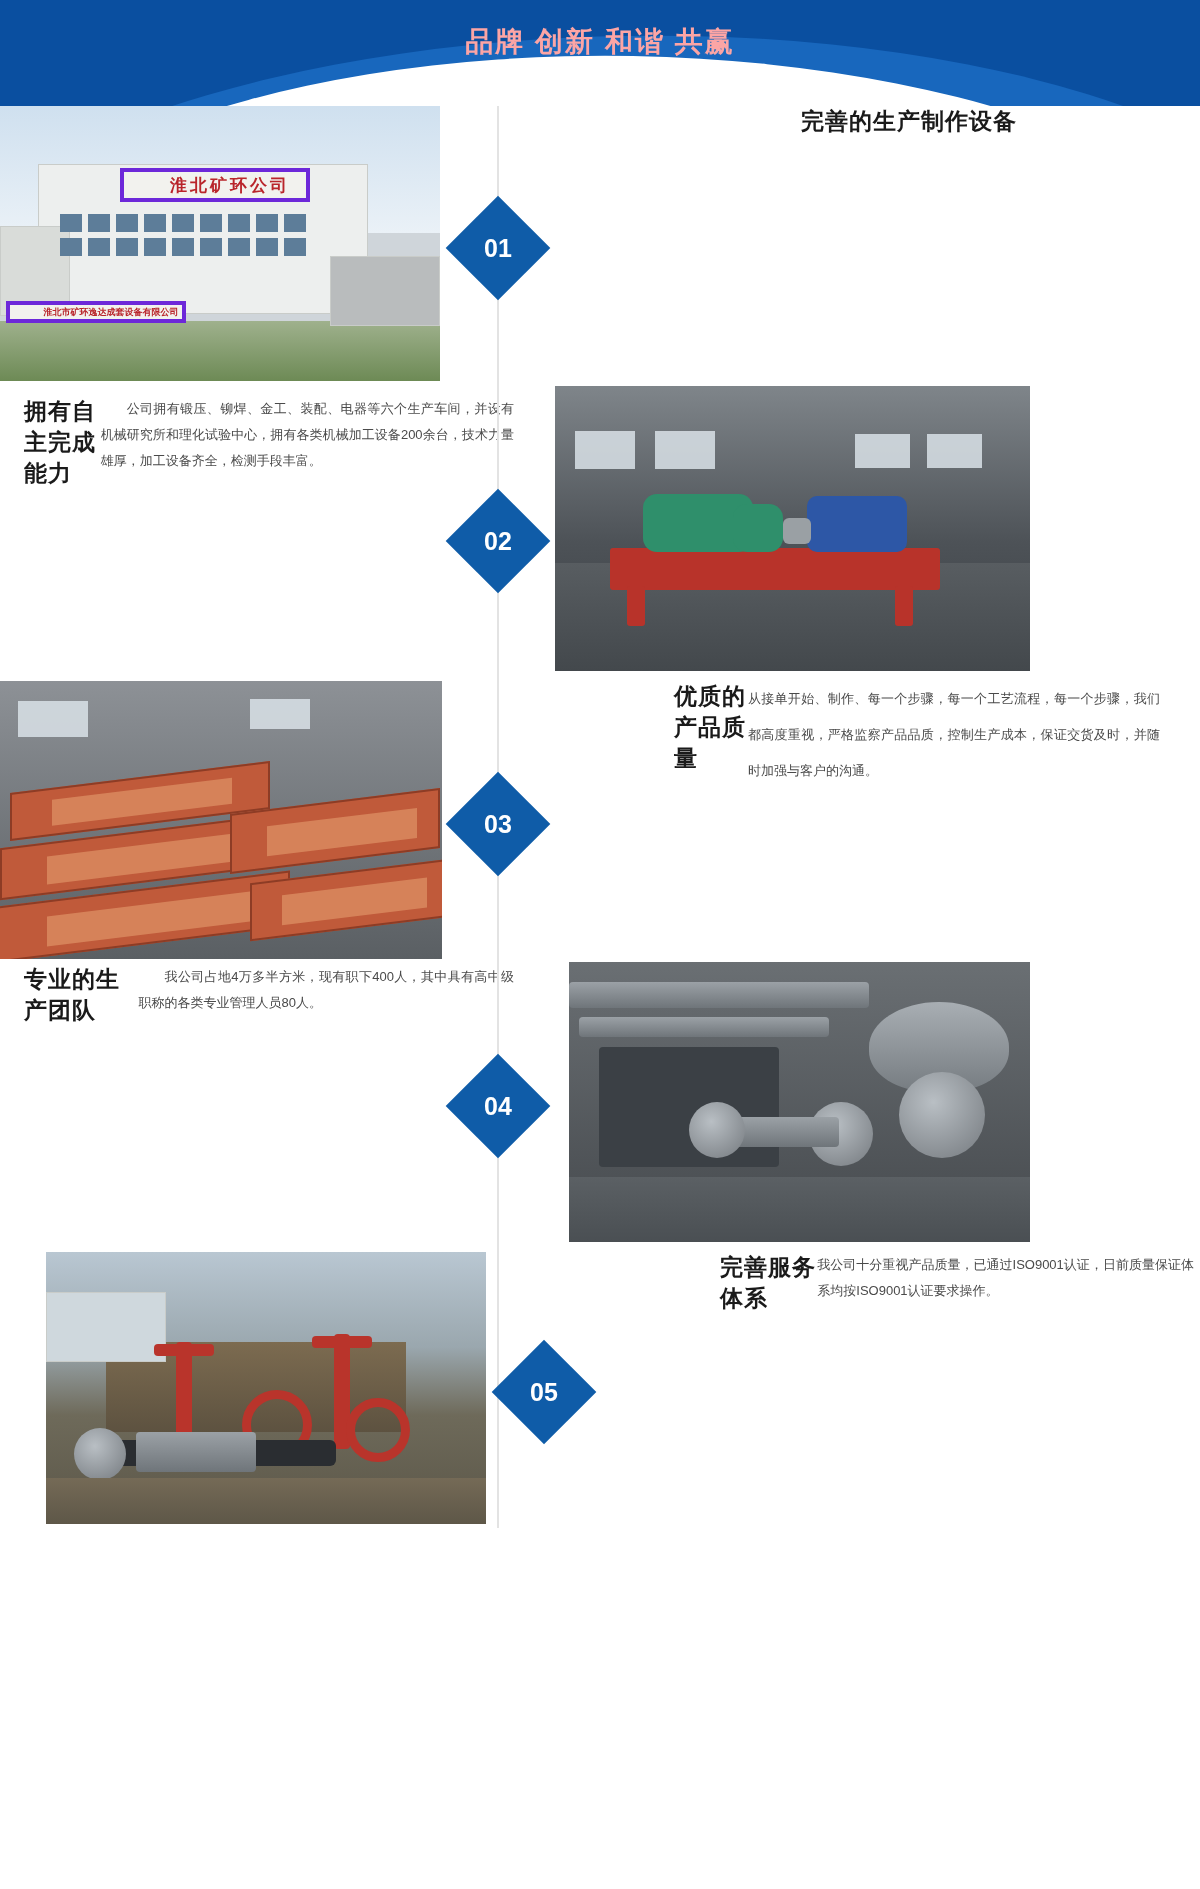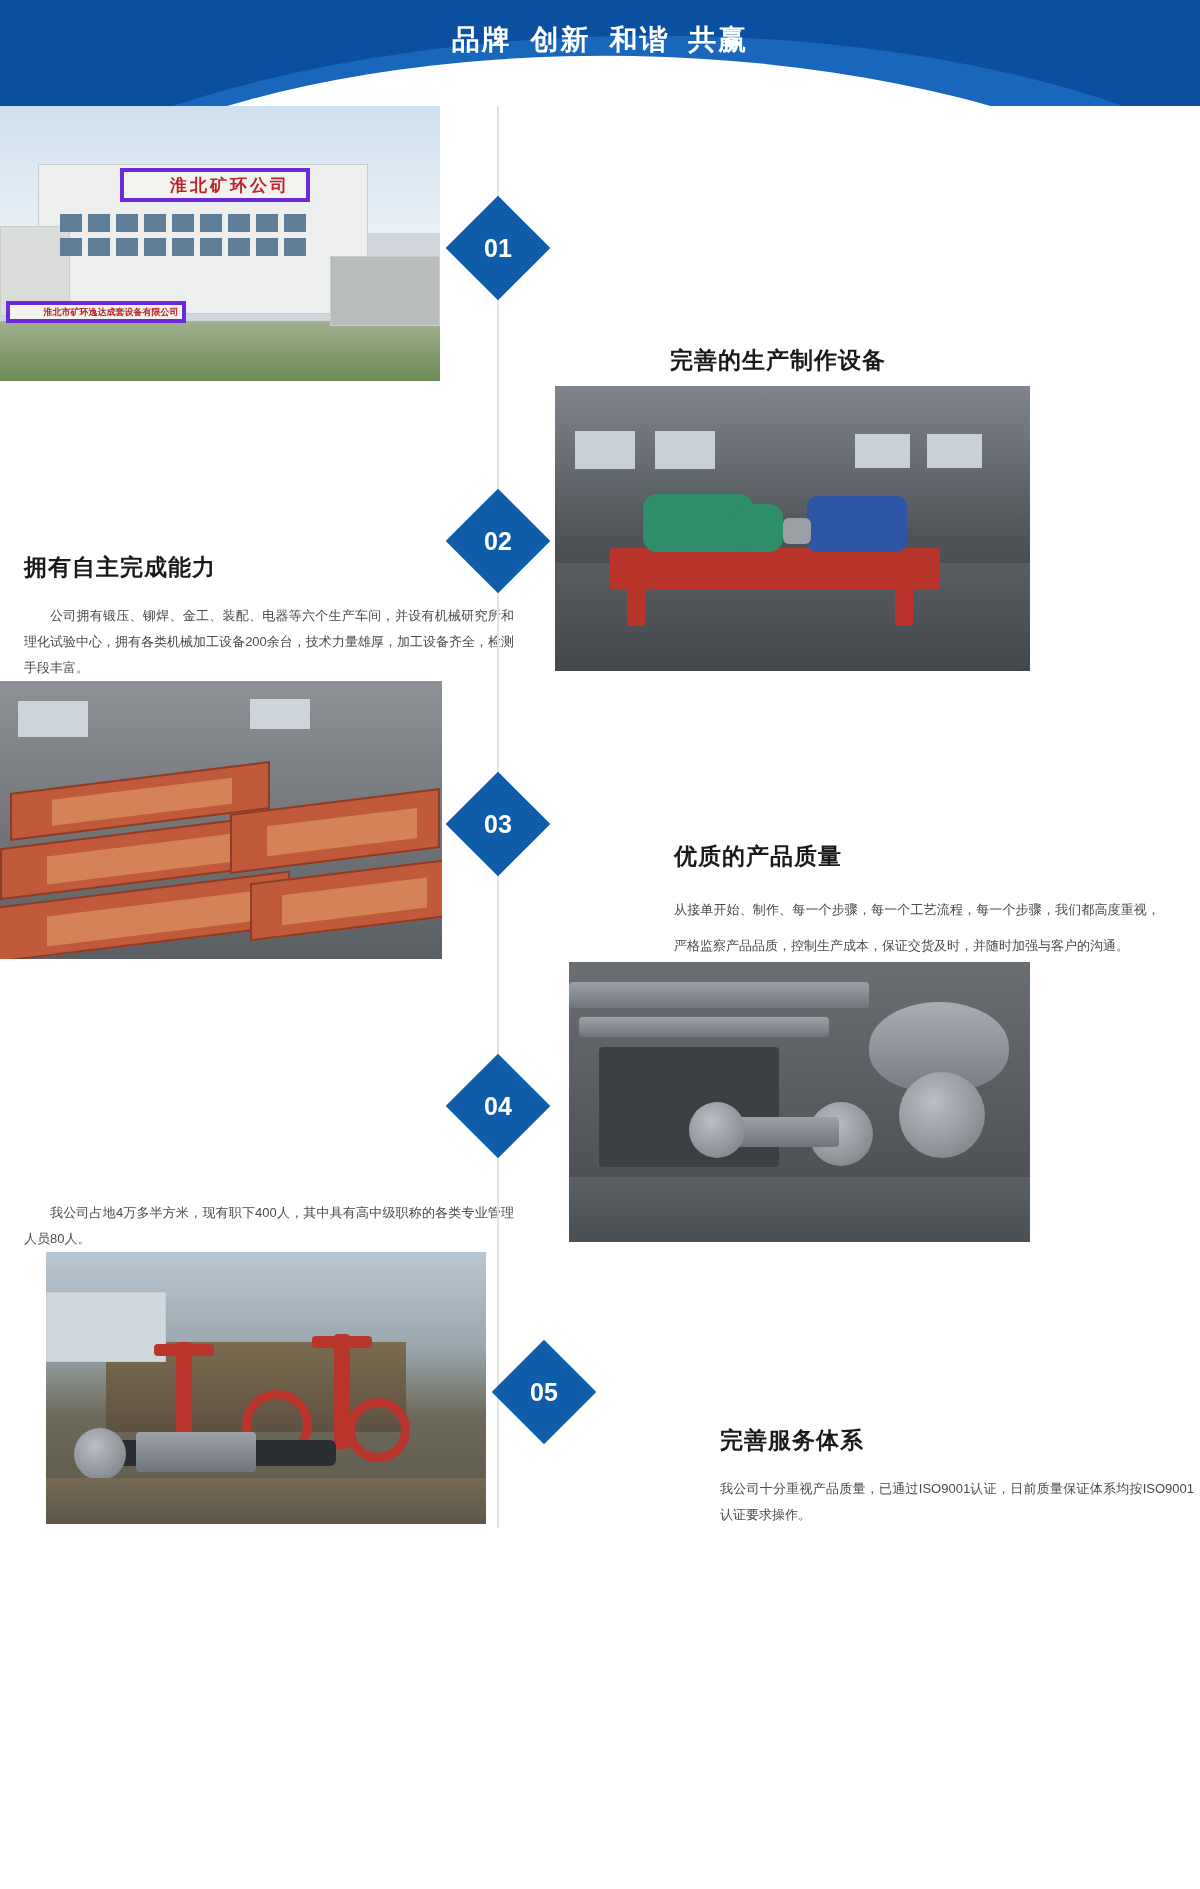--- a/index.html
+++ b/index.html
@@ -40,26 +40,25 @@
     width: 1380px;
     height: 300px;
     background: #ffffff;
     border-radius: 50% 50% 0 0 / 100% 100% 0 0;
     transform: rotate(1deg);
   }
   .banner-title {
     position: relative;
     z-index: 4;
     text-align: center;
-    color: #ffffff;
+    color: #fca5a5;
     font-size: 28px;
     font-weight: bold;
     letter-spacing: 2px;
     line-height: 84px;
-    font-family: Liberation Mono, monospace;
   }
 
   
   .timeline {
     position: relative;
     width: 1200px;
     padding-top: 0;
   }
   .spine {
     position: absolute;
@@ -88,22 +87,22 @@
     background: #cfd5da;
   }
   .photo-inner {
     position: absolute;
     inset: 0;
   }
 
   .text-block {
     padding: 0 52px 0 70px;
     display: flex;
-    flex-direction: column;
-    justify-content: flex-end;
+    flex-direction: row;
+    justify-content: center;
     height: 100%;
   }
   .text-block.left {
     padding: 0 86px 0 24px;
   }
   .heading {
     font-size: 23px;
     font-weight: bold;
     color: #1a1a1a;
     margin-bottom: 20px;
@@ -391,20 +390,21 @@
         </div>
       </div>
       <div class="marker" style="top:143px;">
         <span>03</span>
       </div>
     </div>
 
     <div class="row" style="height:288px;">
       <div class="col">
         <div class="text-block left">
+          <div class="heading">专业的生产团队</div>
           <div class="body">我公司占地4万多半方米，现有职下400人，其中具有高中级职称的各类专业管理人员80人。</div>
         </div>
       </div>
       <div class="col">
         <div class="photo" style="position:absolute; left:-31px; top:-2px; width:461px; height:280px;">
           <div class="photo-inner">
             <div class="part-bg"></div>
             <div class="steel" style="left:0px; top:20px; width:300px; height:26px;"></div>
             <div class="steel" style="left:10px; top:55px; width:250px; height:20px;"></div>
             <div class="steel" style="left:30px; top:85px; width:180px; height:120px; background:#3b4045;"></div>

